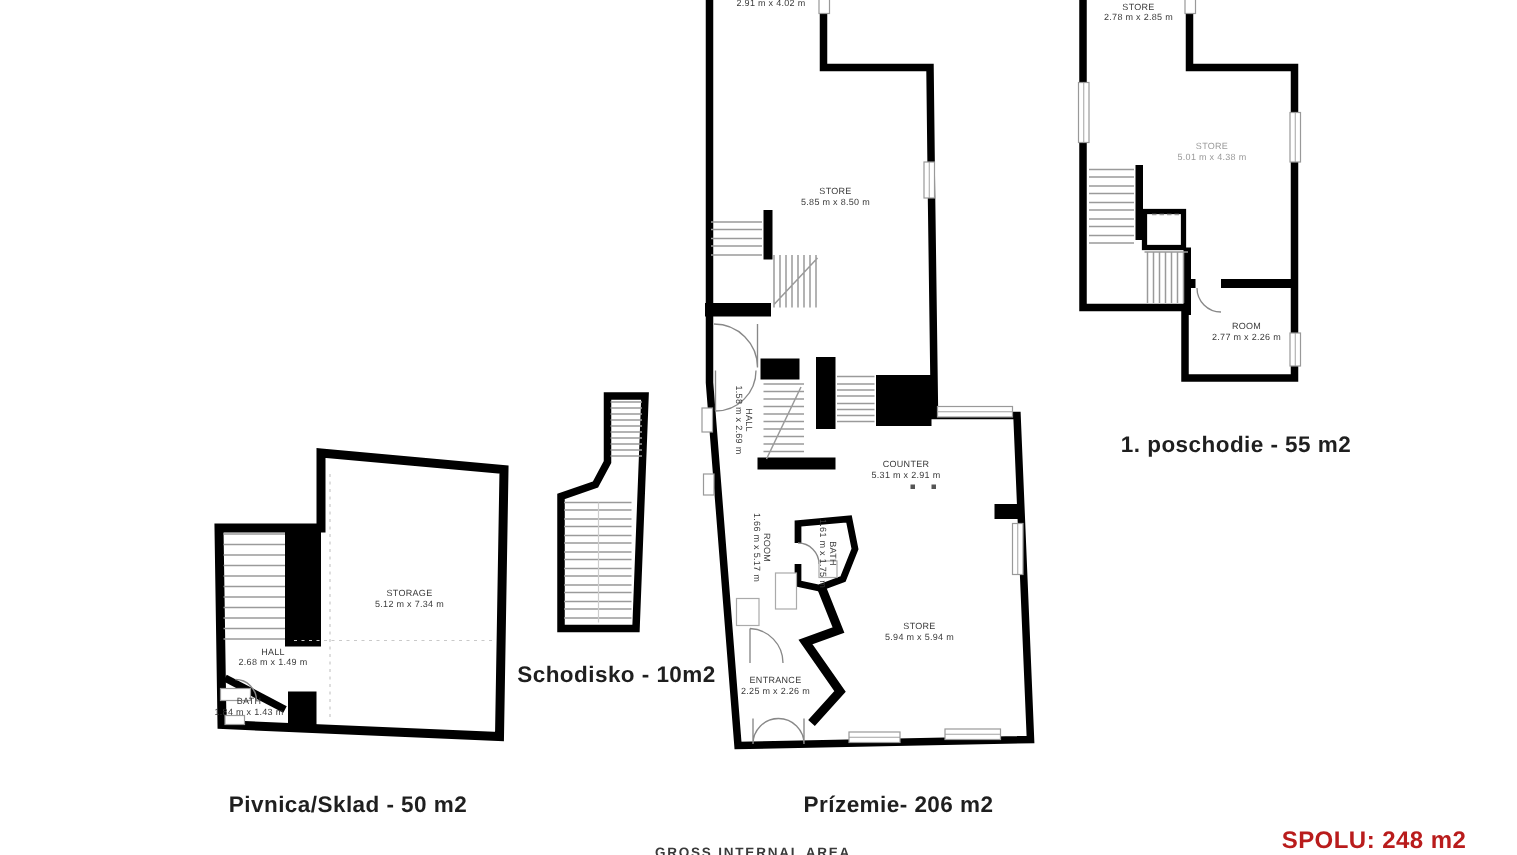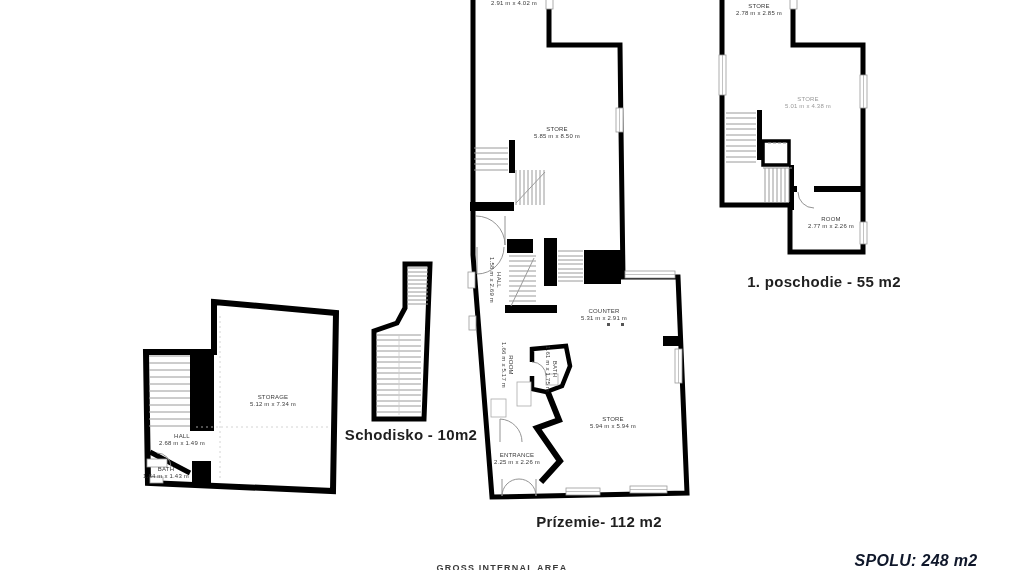--- a/index.html
+++ b/index.html
@@ -4,25 +4,25 @@
 <style>
   html,body{margin:0;padding:0;background:#fff;}
   #canvas{position:relative;width:1011px;height:570px;background:#fff;overflow:hidden;
           font-family:"Liberation Sans", sans-serif;}
   svg{position:absolute;left:0;top:0;}
   .rlabel{position:absolute;transform:translate(-50%,-50%);text-align:center;
           font-size:6px;line-height:6.5px;color:#3a3a3a;letter-spacing:.2px;white-space:nowrap;}
   .rlabel.rot{transform:translate(-50%,-50%) rotate(90deg);}
   .rlabel.faint{color:#9a9a9a;}
   .ptitle{position:absolute;transform:translate(-50%,-50%);font-size:15px;font-weight:600;
-          color:#1f1f1f;letter-spacing:.3px;white-space:nowrap;}
+          color:#1f1f1f;letter-spacing:.3px;white-space:nowrap;margin-top:16px;}
   .footnote{position:absolute;font-size:9px;font-weight:700;color:#3a3a3a;
             letter-spacing:1.2px;white-space:nowrap;}
   .total{position:absolute;transform:translate(-50%,-50%);font-size:16px;font-weight:600;
-         color:#0f172a;letter-spacing:.3px;white-space:nowrap;font-style:italic;}
+         color:#b91c1c;letter-spacing:.3px;white-space:nowrap;}
   
   #lb-p1-storage{left:273px;top:400px}
   #lb-p1-hall{left:182px;top:439px}
   #lb-p1-bath{left:166px;top:472px}
   #lb-p3-top{left:514px;top:3px}
   #lb-p3-storeu{left:557px;top:132px}
   #lb-p3-hall{left:495px;top:280px}
   #lb-p3-counter{left:604px;top:314px}
   #lb-p3-room{left:507px;top:365px}
   #lb-p3-bath{left:551px;top:369px}
@@ -183,20 +183,21 @@
   </div>
   <div class="rlabel faint" id="lb-p4-storem">
     <div>STORE</div>
     <div>5.01 m x 4.38 m</div>
   </div>
   <div class="rlabel" id="lb-p4-room">
     <div>ROOM</div>
     <div>2.77 m x 2.26 m</div>
   </div>
 
+  <div class="ptitle" id="title-p1">Pivnica/Sklad - 50 m2</div>
   <div class="ptitle" id="title-p2">Schodisko - 10m2</div>
-  <div class="ptitle" id="title-p3">Prízemie- 112 m2</div>
+  <div class="ptitle" id="title-p3">Prízemie- 206 m2</div>
   <div class="ptitle" id="title-p4">1. poschodie - 55 m2</div>
 
   <div class="footnote" id="gross">GROSS INTERNAL AREA</div>
   <div class="total" id="spolu">SPOLU: 248 m2</div>
 
 </div>
 
 </body></html>

